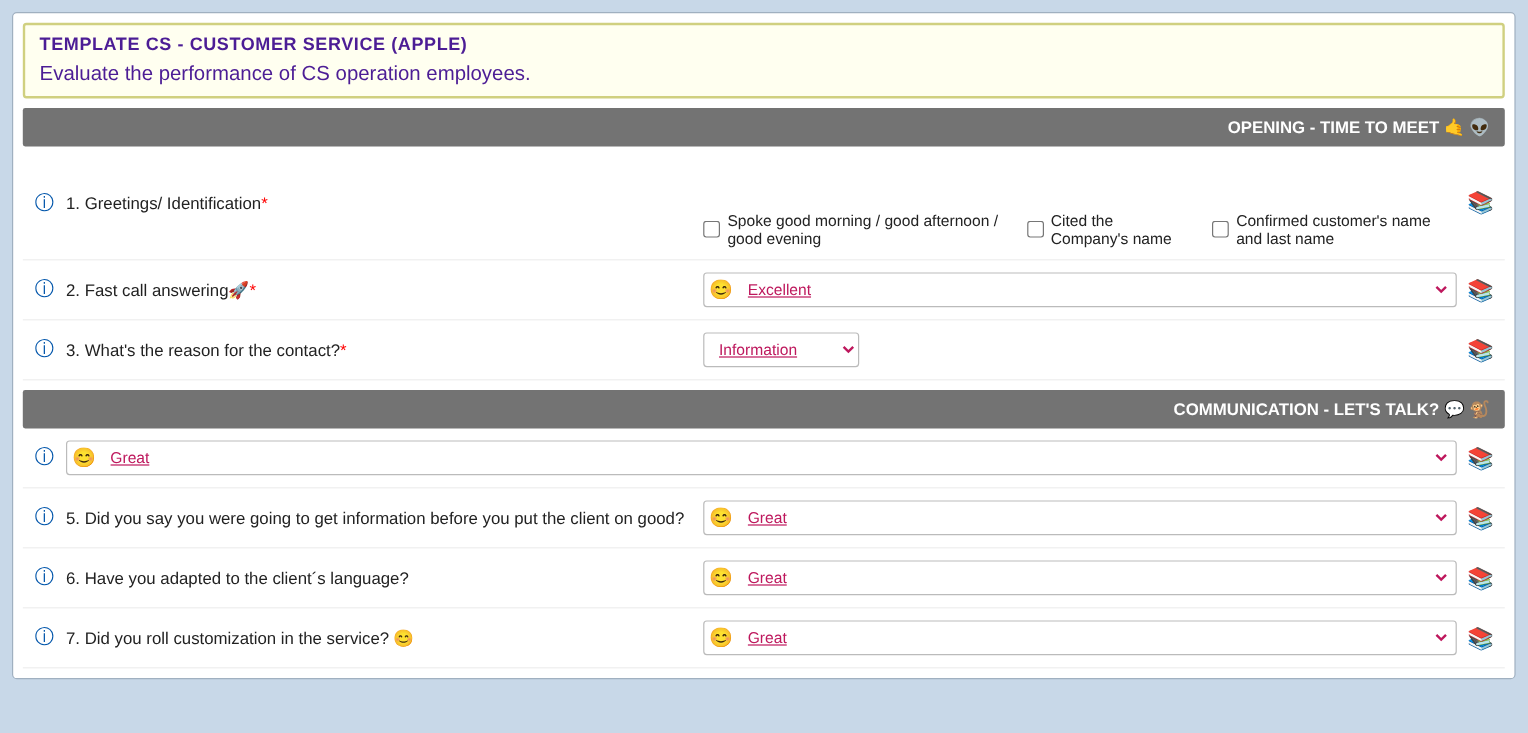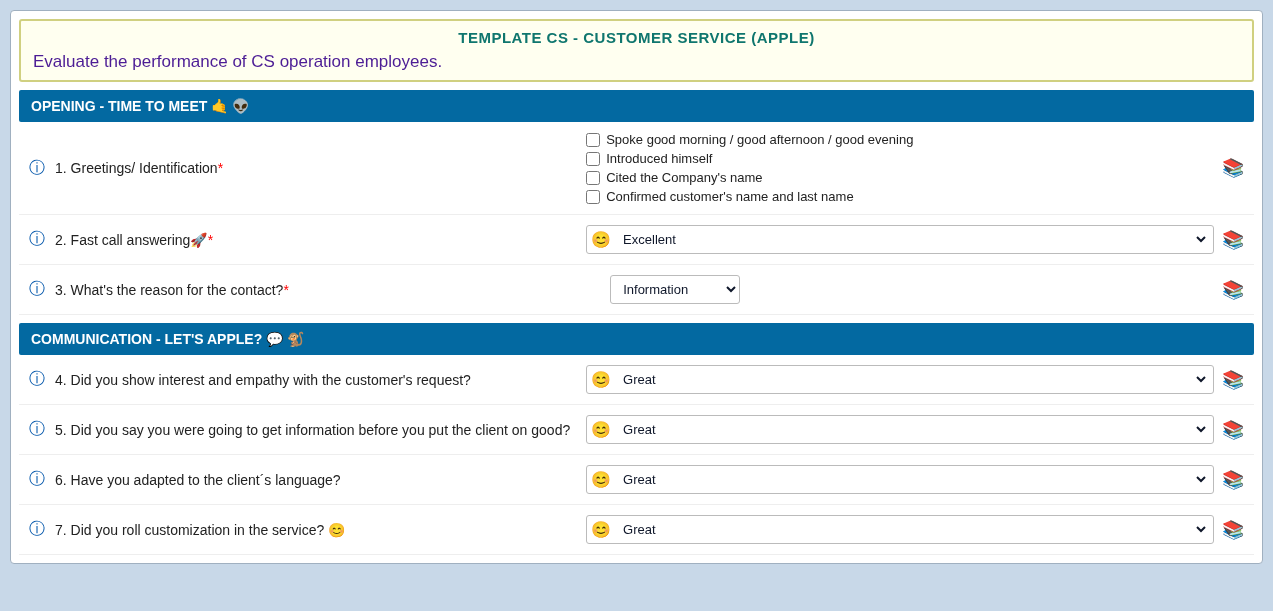--- a/index.html
+++ b/index.html
@@ -18,44 +18,45 @@
       margin: 0 auto;
     }
     .header-section {
       background: #fffff0;
       border: 2px solid #d0d080;
       margin: 8px;
       padding: 8px 12px;
       border-radius: 3px;
     }
     .header-title {
-      text-align: center;
+      text-align: left;
       font-size: 15px;
       font-weight: bold;
-      color: #0f766e;
+      color: #4c1d95;
       letter-spacing: 0.5px;
       margin-bottom: 6px;
     }
     .header-subtitle {
       color: #4c1d95;
       font-size: 17px;
     }
     .section-block {
       margin: 8px;
     }
     .section-header {
-      background: #0369a1;
+      background: #737373;
       color: #fff;
       font-size: 14px;
       font-weight: bold;
       padding: 8px 12px;
       border-radius: 2px;
       display: flex;
       align-items: center;
       gap: 6px;
+      justify-content: flex-end;
     }
     .question-row {
       display: flex;
       align-items: center;
       padding: 10px 8px;
       border-bottom: 1px solid #eee;
       gap: 8px;
     }
     .info-icon {
       color: #0055aa;
@@ -68,22 +69,23 @@
       flex: 1;
       color: #222;
       font-size: 14px;
     }
     .required-star {
       color: red;
     }
     .checkboxes-area {
       flex: 1.2;
       display: flex;
-      flex-direction: column;
-      gap: 4px;
+      flex-direction: row;
+      gap: 20px;
+      margin-top: 44px;
     }
     .checkbox-item {
       display: flex;
       align-items: center;
       gap: 6px;
       font-size: 13px;
       color: #222;
     }
     .checkbox-item input[type=checkbox] {
       width: 14px;
@@ -99,23 +101,24 @@
     }
     .dropdown-area {
       flex: 1.2;
     }
     select {
       border: 1px solid #bbb;
       border-radius: 3px;
       padding: 5px 8px;
       font-size: 13px;
       background: #fff;
-      color: #0f172a;
+      color: #be185d;
       cursor: pointer;
       min-width: 160px;
+      text-decoration: underline;
     }
     .select-with-emoji {
       display: flex;
       align-items: center;
       border: 1px solid #bbb;
       border-radius: 3px;
       background: #fff;
       padding: 2px 4px;
       min-width: 160px;
     }
@@ -126,21 +129,20 @@
       background: transparent;
       font-size: 13px;
       padding: 3px 4px;
     }
     .emoji-prefix {
       font-size: 16px;
       margin-right: 4px;
     }
     .small-dropdown {
       min-width: 130px;
-      margin-left: 24px;
     }
   </style>
 </head>
 <body>
 
 <div class="outer-container">
 
   <div class="header-section">
     <div class="header-title">TEMPLATE CS - CUSTOMER SERVICE (APPLE)</div>
     <div class="header-subtitle">Evaluate the performance of CS operation employees.</div>
@@ -154,24 +156,20 @@
     <div class="question-row">
       <div class="info-icon">ⓘ</div>
       <div class="question-text">
         <span>1.</span>
         <span>Greetings/ Identification</span><span class="required-star">*</span>
       </div>
       <div class="checkboxes-area">
         <label class="checkbox-item">
           <input type="checkbox" style="">
           <span>Spoke good morning / good afternoon / good evening</span>
-        </label>
-        <label class="checkbox-item">
-          <input type="checkbox" style="">
-          <span>Introduced himself</span>
         </label>
         <label class="checkbox-item">
           <input type="checkbox" style="">
           <span>Cited the Company's name</span>
         </label>
         <label class="checkbox-item">
           <input type="checkbox" style="">
           <span>Confirmed customer's name and last name</span>
         </label>
       </div>
@@ -210,29 +208,25 @@
           <option>Complaint</option>
           <option>Other</option>
         </select>
       </div>
       <div class="book-icon">📚</div>
     </div>
   </div>
 
   <div class="section-block">
     <div class="section-header">
-      <span>COMMUNICATION - LET'S APPLE? 💬 🐒</span>
-    </div>
-
-    <div class="question-row">
-      <div class="info-icon">ⓘ</div>
-      <div class="question-text">
-        <span>4.</span>
-        <span>Did you show interest and empathy with the customer's request?</span>
-      </div>
+      <span>COMMUNICATION - LET'S TALK? 💬 🐒</span>
+    </div>
+
+    <div class="question-row">
+      <div class="info-icon">ⓘ</div>
       <div class="dropdown-area">
         <div class="select-with-emoji">
           <span class="emoji-prefix">😊</span>
           <select>
             <option>Excellent</option>
             <option selected="">Great</option>
             <option>Good</option>
             <option>Poor</option>
           </select>
         </div>

